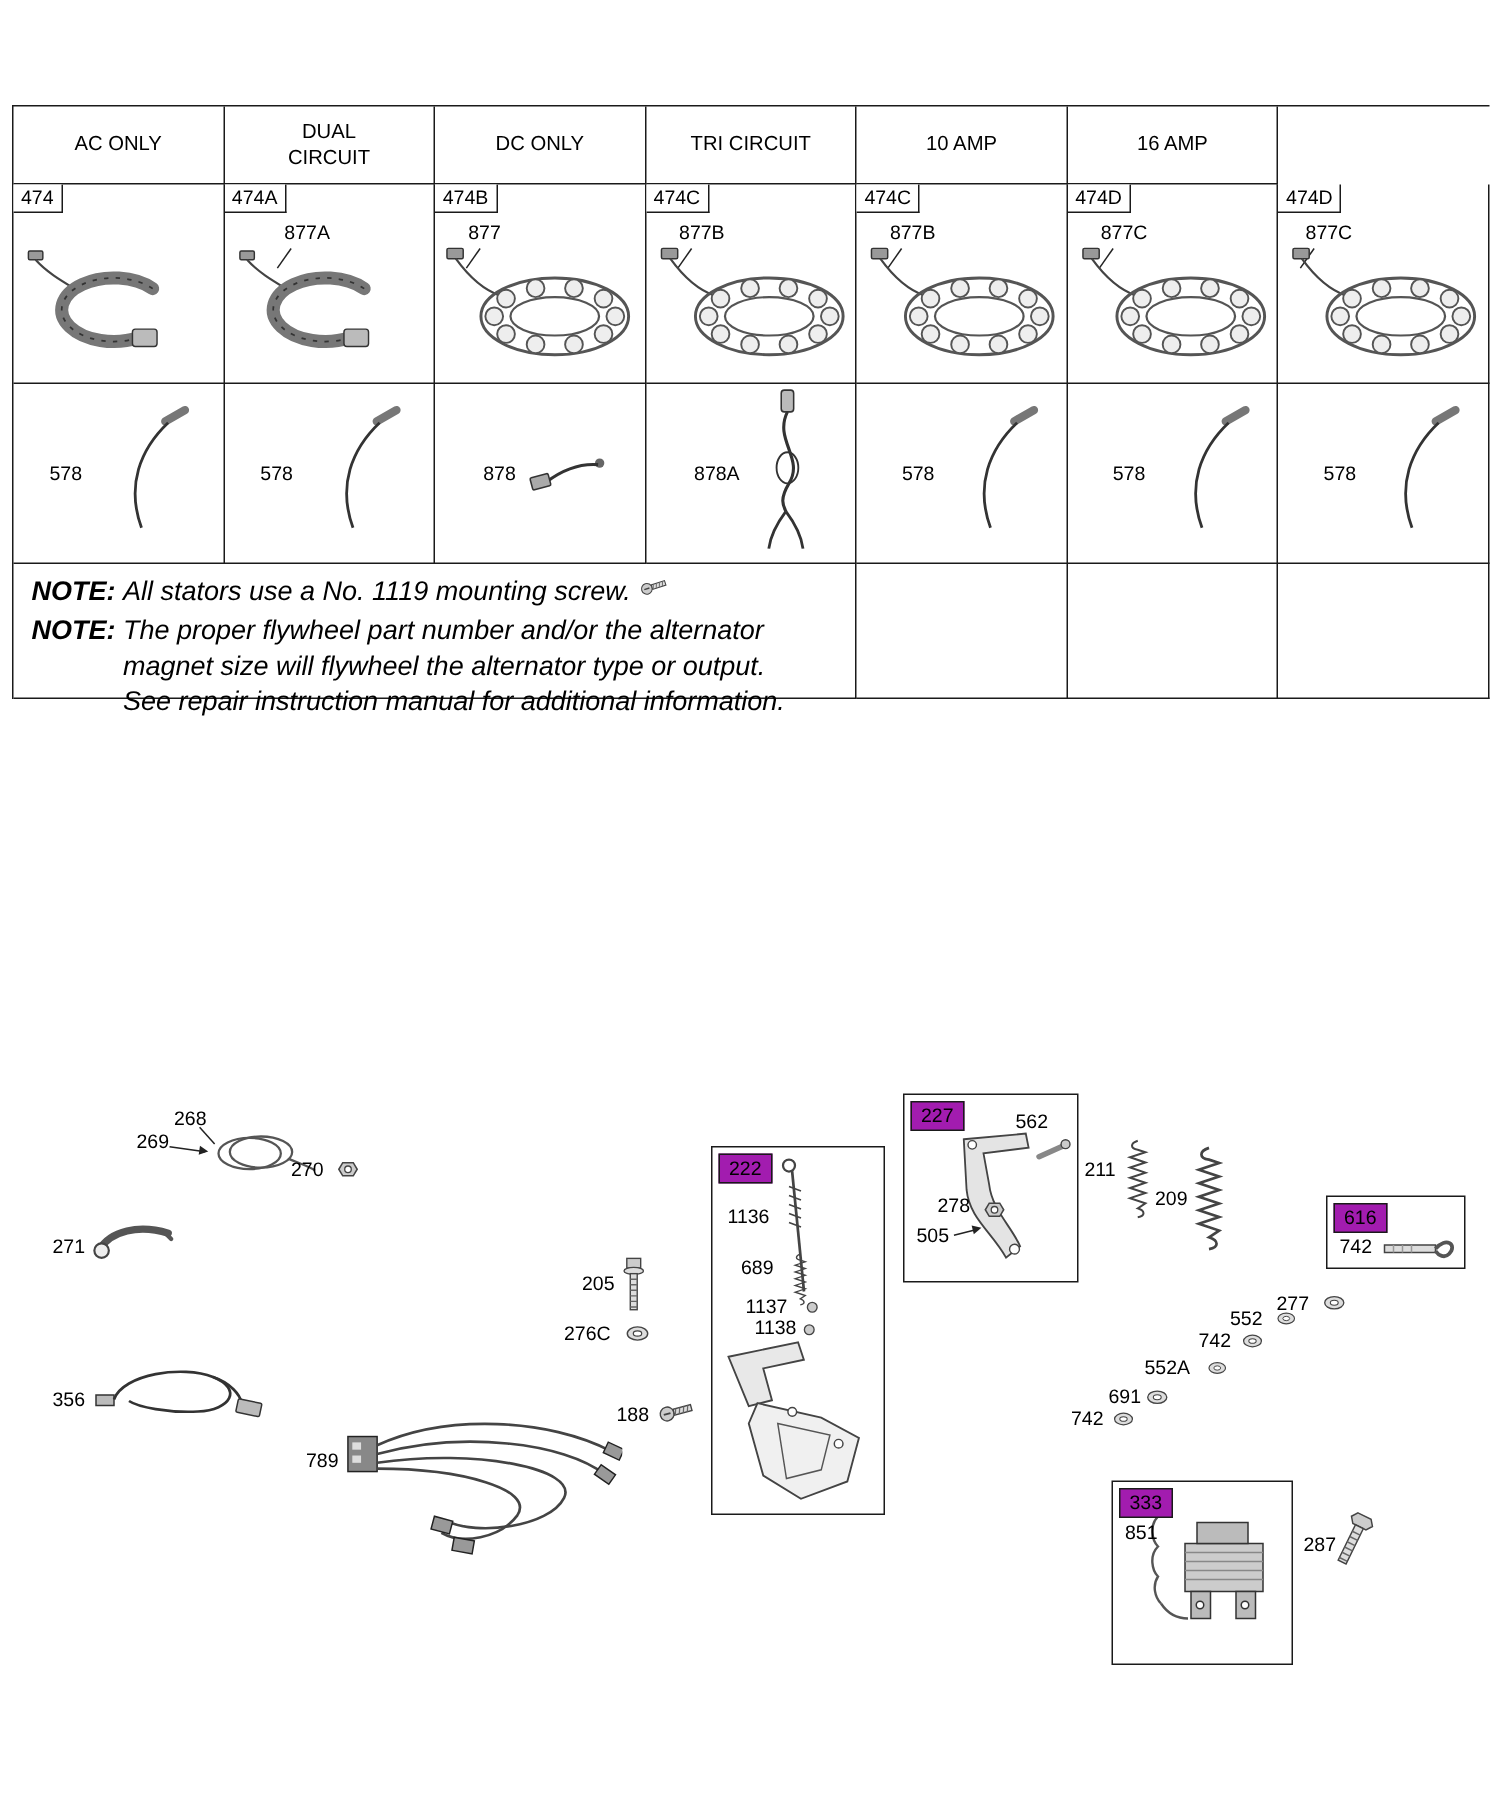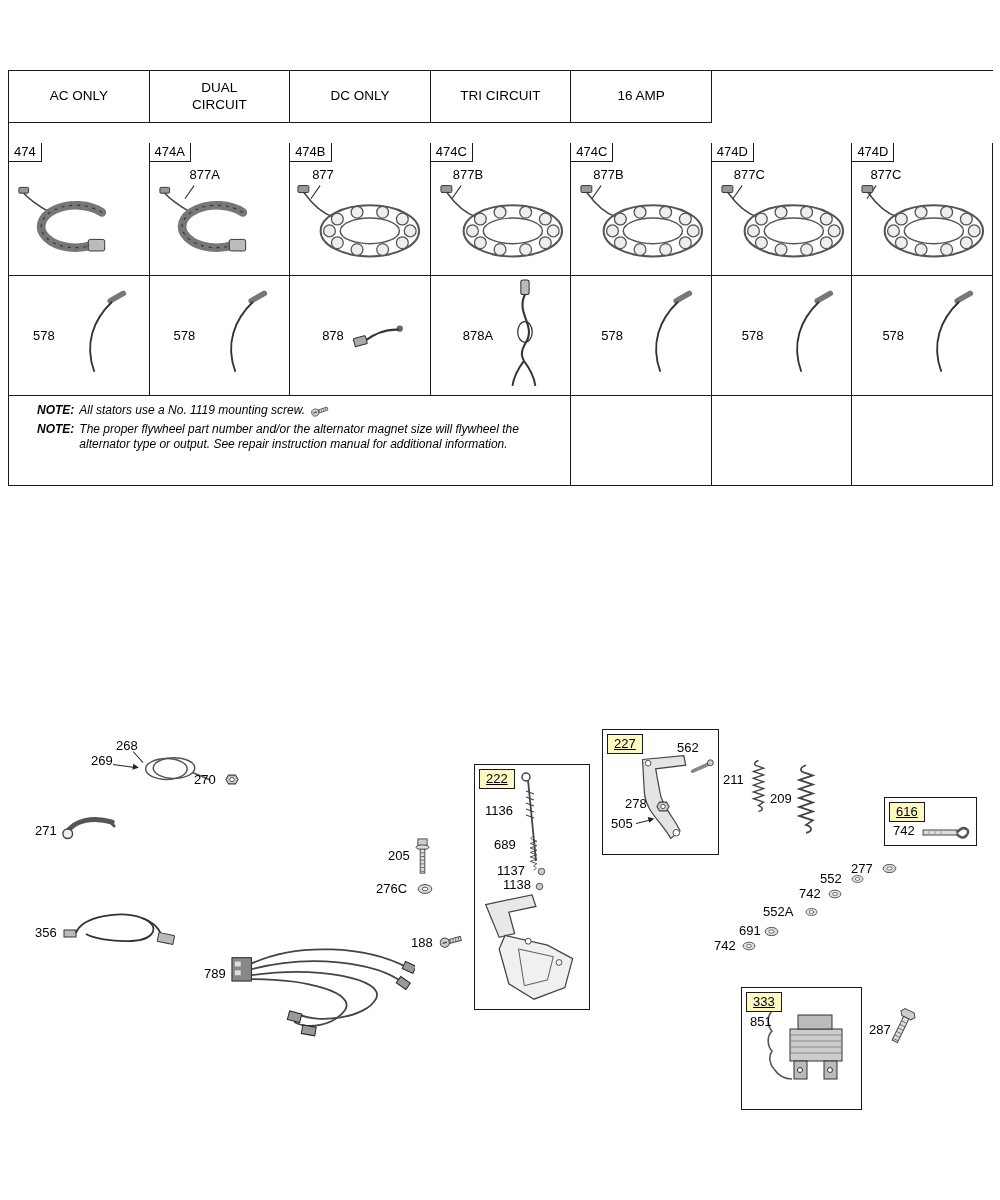--- a/index.html
+++ b/index.html
@@ -8,45 +8,45 @@
 
   
   .parts-table { position:absolute; left:8px; top:70px; width:985px;
                  border-top:1px solid #1a1a1a; border-left:1px solid #1a1a1a; }
   .trow { display:flex; }
   .tcell { position:relative; flex:0 0 14.2857%;
            border-right:1px solid #1a1a1a; border-bottom:1px solid #1a1a1a; }
   .tspan { flex:0 0 57.1428%; }
   .th  { height:52px; display:flex; align-items:center; justify-content:center; text-align:center; }
   .hdr { font-size:13.5px; line-height:1.25; max-width:92px; }
-  .tr1 { height:133px;margin-top:20px; }
+  .tr1 { height:133px; }
   .tr2 { height:120px; }
   .tnotes { height:90px; }
   .tcell.tspan.tnotes { padding:7px 12px; }
   .ref-box { position:absolute; top:0; left:0; border:1px solid #1a1a1a; border-top:none; border-left:none;
              padding:1px 5px 2px; font-size:13px; background:#fff; z-index:2; }
   .part-lbl { position:absolute; top:24px; left:22px; font-size:13px; z-index:2; }
   .wire-lbl { position:absolute; left:24px; top:52px; font-size:13px; }
   .cell-lead, .lead { position:absolute; height:1.2px; background:#222; transform-origin:0 50%; }
   .cell-lead { top:42px; left:30px; width:16px; transform:rotate(125deg); }
   .lead.arrow::after { content:""; position:absolute; right:-2px; top:-2.6px;
       border-left:6px solid #222; border-top:3px solid transparent; border-bottom:3px solid transparent; }
   .icon { position:absolute; }
 
-  .note { display:flex; gap:5px; font-style:italic; font-size:12px; line-height:1.3; align-items:flex-start;margin-left:16px; }
+  .note { display:flex; gap:5px; font-style:italic; font-size:18px; line-height:1.3; align-items:flex-start; }
   .note + .note { margin-top:3px; }
   .note-prefix { font-weight:bold; }
   .note-body { max-width:455px; }
   .note-screw { width:20px; height:10px; margin-top:3px; transform:rotate(-18deg); flex:none; }
 
   
   .lbl { position:absolute; font-size:13px; white-space:nowrap; z-index:3; }
   .gbox { position:absolute; border:1px solid #1a1a1a; }
   .gref { position:absolute; top:4px; left:4px; border:1px solid #1a1a1a; padding:1px 6px 2px;
-          font-size:13px; background:#fef9c3; z-index:3;text-decoration:underline; }
+          font-size:13px; background:#a21caf; z-index:3; }
 </style>
 </head>
 <body>
 
 <svg width="0" height="0" style="position:absolute" aria-hidden="true">
 <defs>
   <symbol id="sym-stator-full" viewBox="0 0 130 80">
     <rect x="2" y="2" width="11" height="7" rx="1" fill="#999" stroke="#333" stroke-width="1"></rect>
     <path d="M8,9 C16,20 26,30 38,34" fill="none" stroke="#444" stroke-width="1.5"></path>
     <ellipse cx="75" cy="48" rx="50" ry="26" fill="none" stroke="#555" stroke-width="2"></ellipse>
@@ -198,20 +198,23 @@
       <div class="tcell th">
           <span class="hdr">DUAL CIRCUIT</span>
         </div>
       <div class="tcell th">
           <span class="hdr">DC ONLY</span>
         </div>
       <div class="tcell th">
           <span class="hdr">TRI CIRCUIT</span>
         </div>
       <div class="tcell th">
+          <span class="hdr">10 AMP</span>
+        </div>
+      <div class="tcell th">
           <span class="hdr">16 AMP</span>
         </div>
     </div>
 
     <div class="trow">
       <div class="tcell tr1">
         <span class="ref-box">474</span>
         <svg class="icon" style="left:8px;top:40px;width:106px;height:82px">
             <use href="#sym-stator-part"></use>
           </svg>

